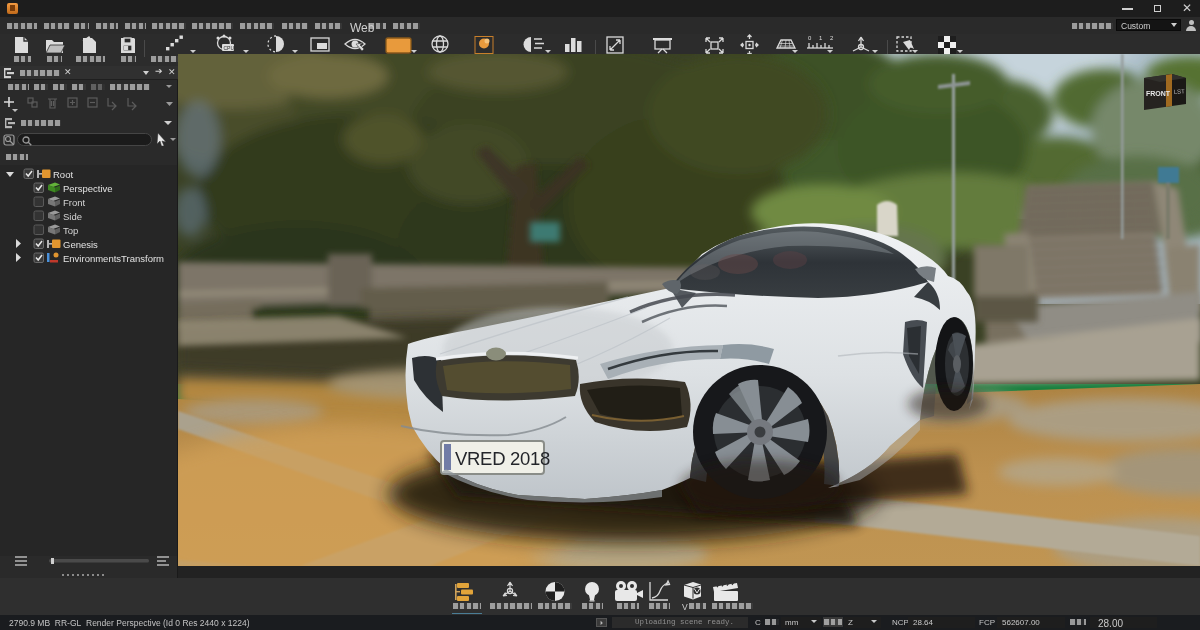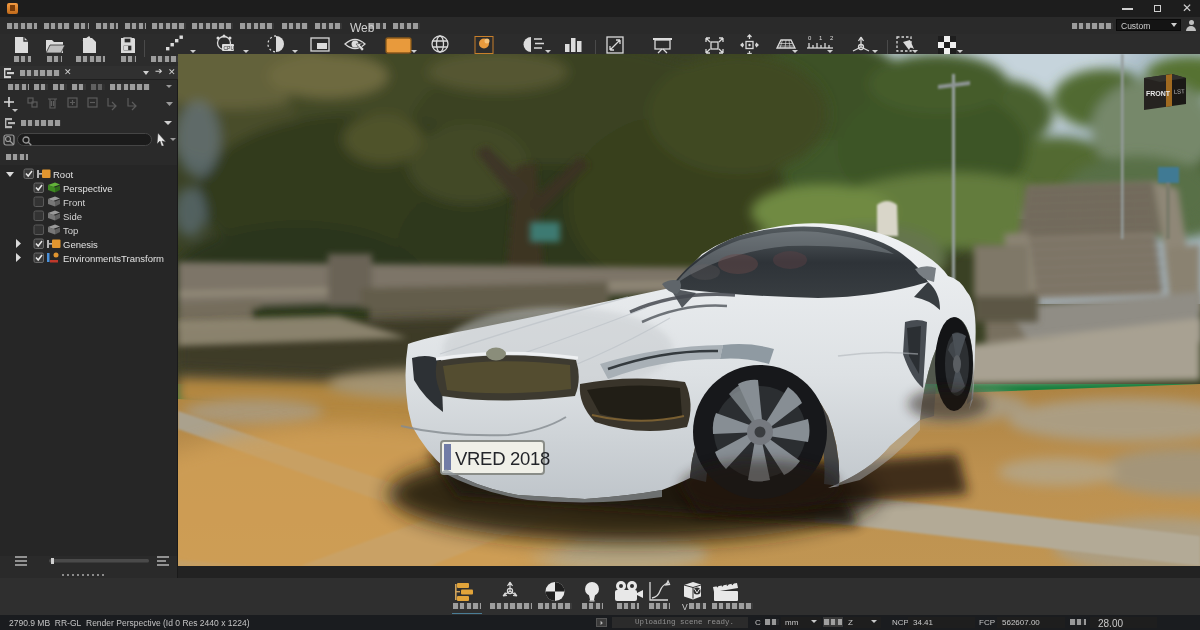--- a/index.html
+++ b/index.html
@@ -712,21 +712,21 @@
  </div>
  <div class="abs" style="left:823px;top:2px;width:20px;height:10px;background:#383838;">
         <span class="abs jp" style="left:1px;top:2px;width:18px;"></span>
       </div>
  <div class="abs" style="left:844px;top:1.5px;width:37px;height:11px;background:#1e1e1e;">
    <span style="position:absolute;left:4px;top:1px;font-size:8px;color:#c9c9c9;">Z</span>
    <span style="position:absolute;right:4px;top:3.5px;width:0;height:0;border-left:3px solid transparent;border-right:3px solid transparent;border-top:3.5px solid #c9c9c9;"></span>
  </div>
  <span class="abs" style="left:892px;top:3px;font-size:8px;color:#c4c4c4;">NCP</span>
  <div class="abs" style="left:908px;top:1.5px;width:67px;height:11px;background:#1e1e1e;">
-        <span style="position:absolute;left:5px;top:1px;font-size:8px;color:#c9c9c9;">34.41</span>
+        <span style="position:absolute;left:5px;top:1px;font-size:8px;color:#c9c9c9;">28.64</span>
       </div>
  <span class="abs" style="left:979px;top:3px;font-size:8px;color:#c4c4c4;">FCP</span>
  <div class="abs" style="left:997px;top:1.5px;width:68px;height:11px;background:#1e1e1e;">
         <span style="position:absolute;left:5px;top:1px;font-size:8px;color:#c9c9c9;">562607.00</span>
       </div>
  <span class="abs jp" style="left:1070px;top:4px;width:16px;"></span>
  <div class="abs" style="left:1090px;top:1.5px;width:67px;height:11px;background:#1e1e1e;">
         <span style="position:absolute;left:8px;top:1px;font-size:10px;color:#c9c9c9;">28.00</span>
       </div>
  <div class="abs" style="left:1160px;top:1px;width:30px;height:28px;background:#2a2a2a;border:4px solid #84cc16;border-radius:2px;margin-top:24px;">

